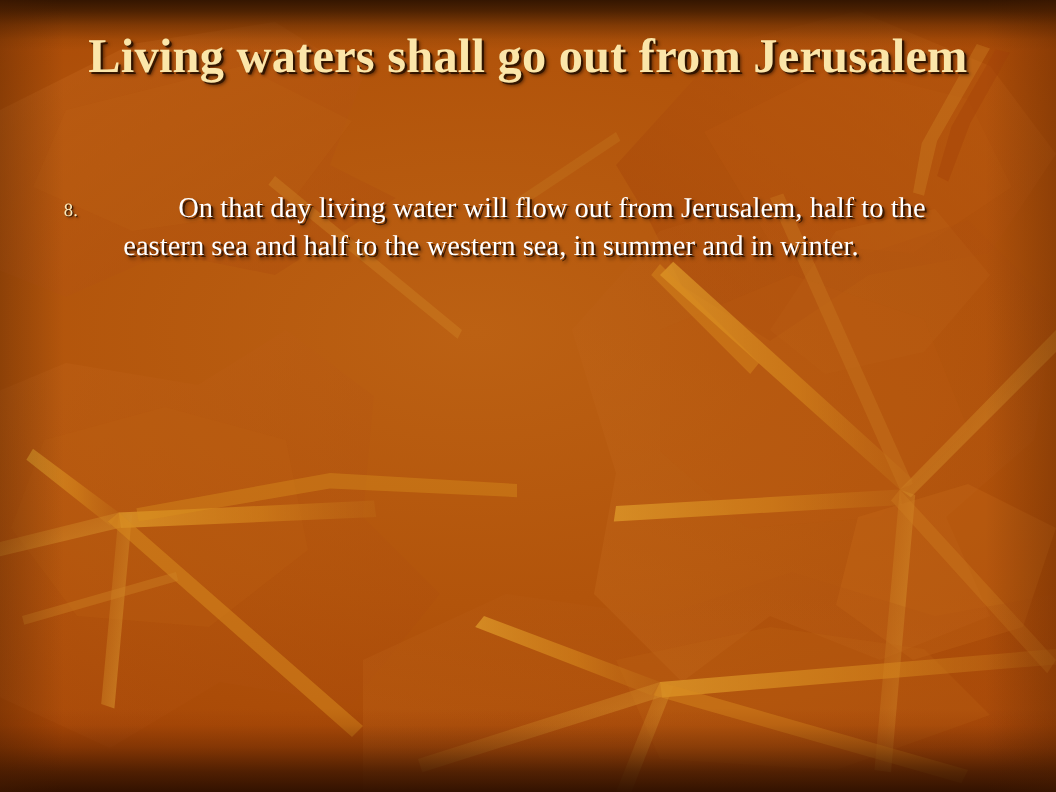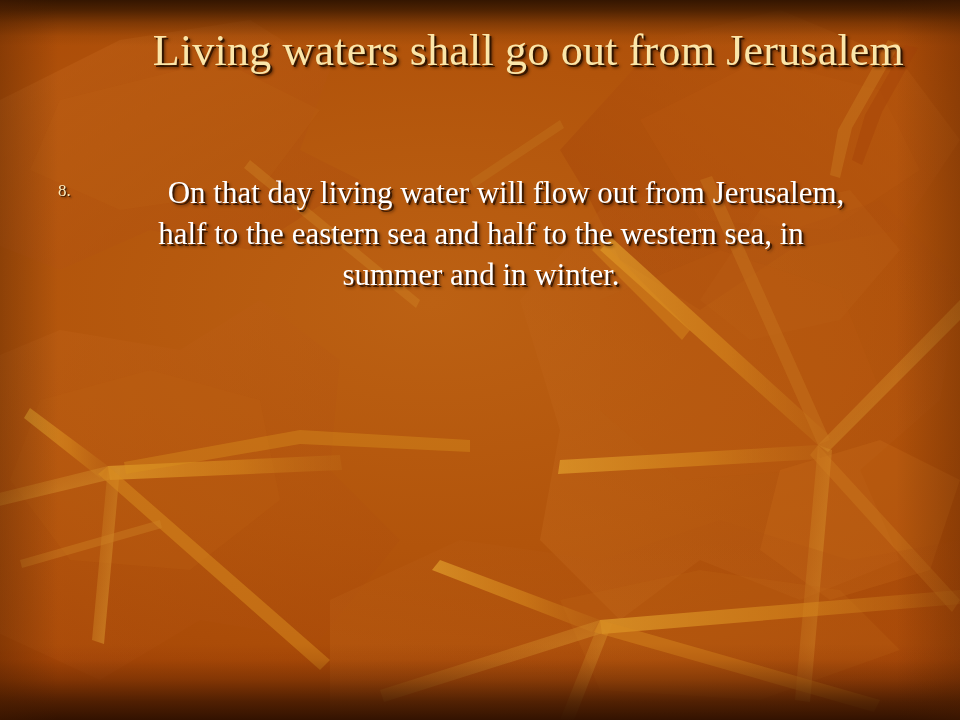--- a/index.html
+++ b/index.html
@@ -56,23 +56,23 @@
     position:absolute; right:0; top:0; bottom:0; width:64px;
     background:linear-gradient(to left, rgba(70,28,0,0.30), rgba(70,28,0,0) 100%);
   }
 
   
   .content { position:absolute; inset:0; }
 
   .title {
     position:absolute;
     left:56px; right:56px; top:26px;
-    text-align:right;
+    text-align:center;
     font-size:44px;
-    font-weight:normal;
+    font-weight:bold;
     line-height:1.12;
     color:#FBE6A9;
     letter-spacing:0.2px;
     text-shadow:
        2px 2px 0 rgba(40,16,0,0.85),
        3px 3px 3px rgba(25,10,0,0.55);
   }
 
   .body-block {
     position:absolute;
@@ -93,24 +93,24 @@
     font-size:17px;
     line-height:1;
     color:#FBEBBE;
     text-shadow:
        1px 1px 0 rgba(40,16,0,0.80),
        2px 2px 2px rgba(25,10,0,0.45);
   }
 
   .para-text {
     display:block;
-    font-size:31px;
+    font-size:26px;
     line-height:1.33;
     color:#FFFFFF;
-    text-align:center;
+    text-align:left;
     text-indent:50px;
     text-shadow:
        2px 2px 0 rgba(45,18,0,0.80),
        3px 3px 3px rgba(25,10,0,0.50);
   }
 </style>
 </head>
 <body>
 
 <div id="slide">

